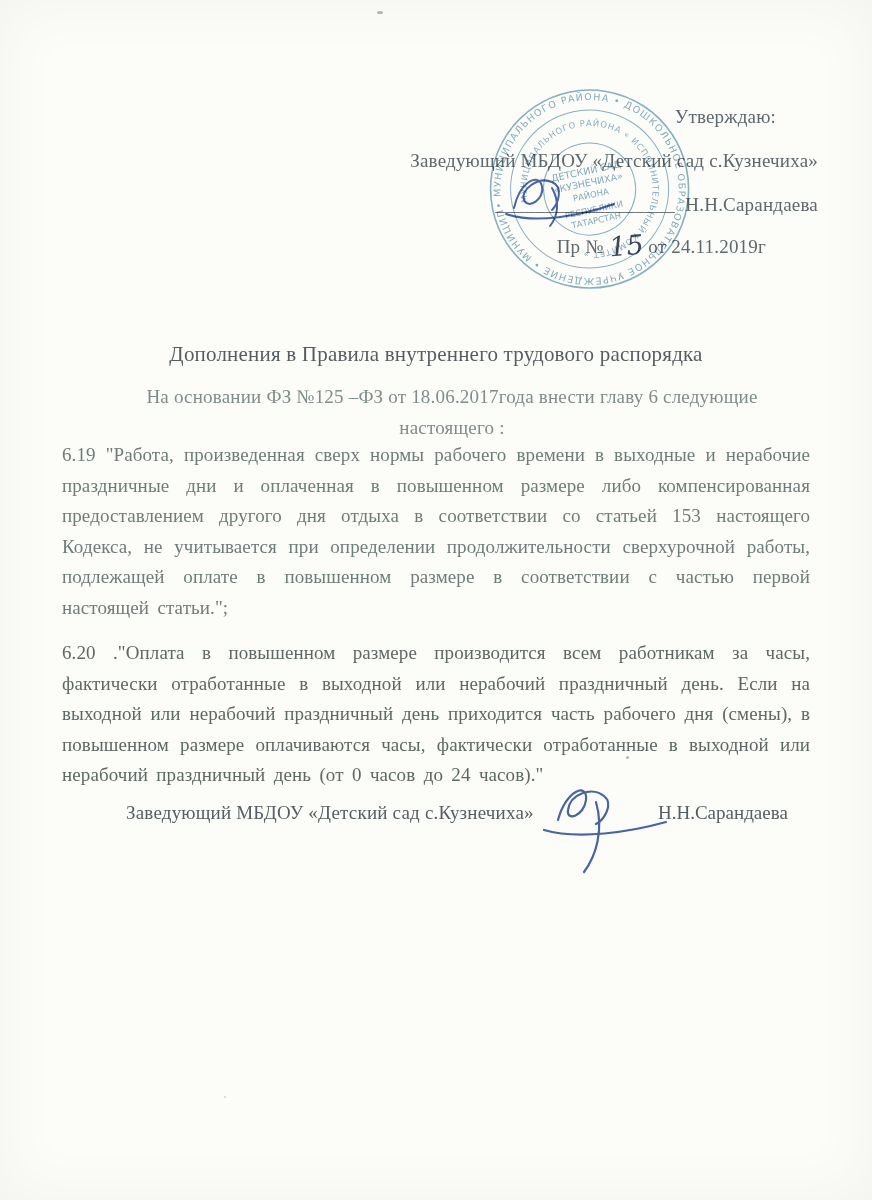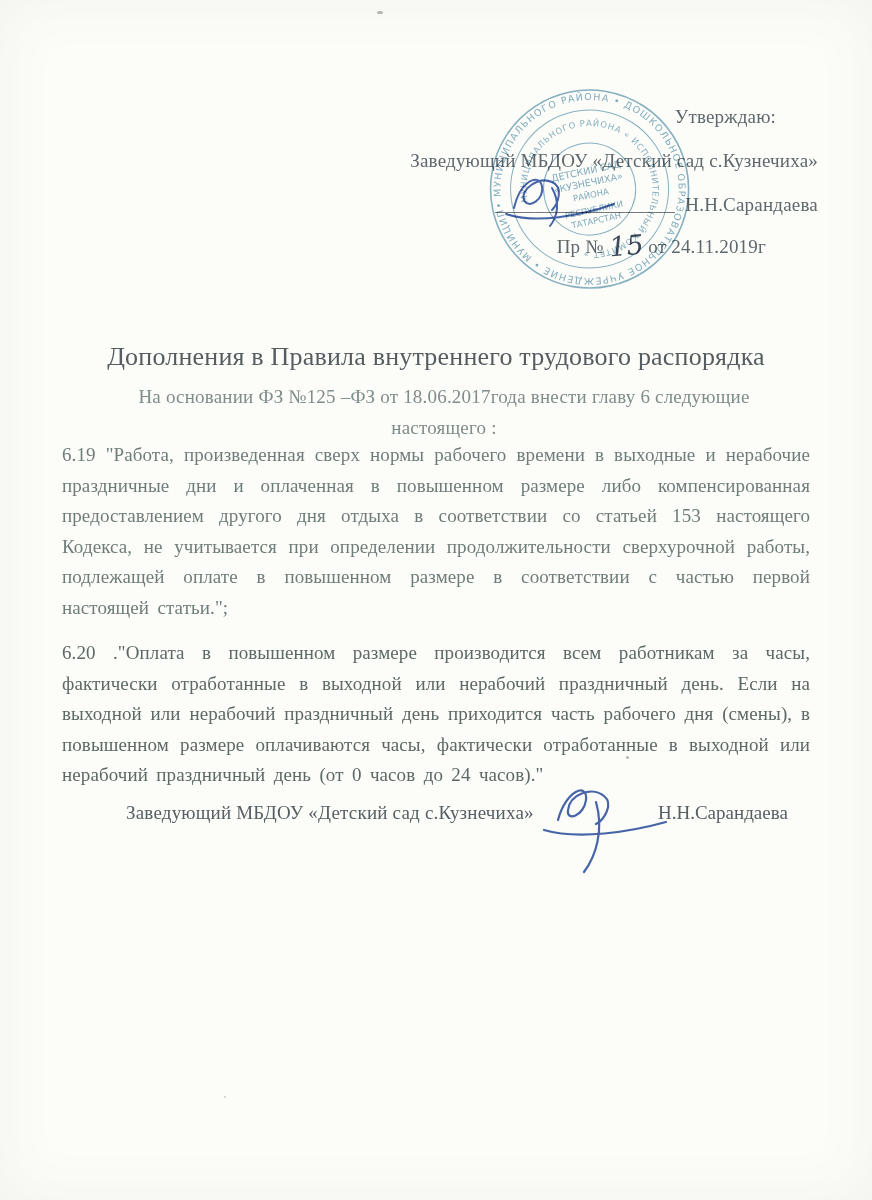--- a/index.html
+++ b/index.html
@@ -36,22 +36,22 @@
   
   .stamp-wrap { left: 487px; top: 86px; transform: rotate(-12deg); opacity: 0.82; mix-blend-mode: multiply; }
   .stamp-wrap svg text { font-family: "DejaVu Sans", sans-serif; }
 
   
   .sig-ink { mix-blend-mode: multiply; }
   .top-sign { left: 496px; top: 164px; }
   .bottom-sign { left: 534px; top: 772px; }
 
   
-  .doc-title { top: 342px; left: 62px; width: 748px; text-align: center; font-size: 26px; color: #565d61; letter-spacing: 0.2px; }
-  .intro { left: 70px; width: 748px; text-align: center; font-size: 19px; color: #7f8d8b; letter-spacing: 0.2px; }
+  .doc-title { top: 342px; left: 62px; width: 748px; text-align: center; font-size: 21px; color: #565d61; letter-spacing: 0.2px; }
+  .intro { left: 78px; width: 748px; text-align: center; font-size: 19px; color: #7f8d8b; letter-spacing: 0.2px; }
   .intro1 { top: 386px; }
   .intro2 { top: 417px; }
   .paras { top: 440px; left: 62px; width: 748px; }
   .para {
     margin: 0 0 15px 0;
     font-size: 19px;
     line-height: 30.5px;
     text-align: justify;
     letter-spacing: 0.1px;
     word-spacing: 3.5px;

